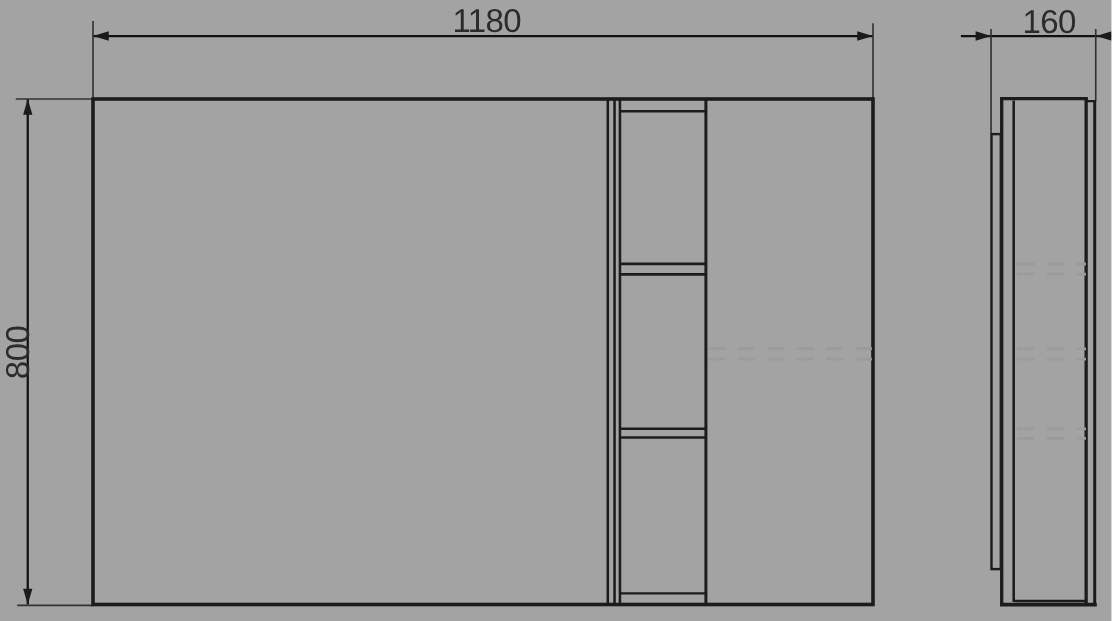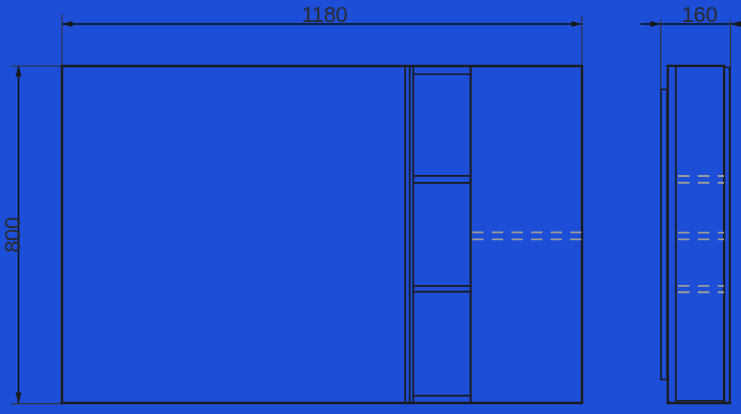--- a/index.html
+++ b/index.html
@@ -1,16 +1,16 @@
 <!DOCTYPE html>
 <html><head>
 <meta charset="utf-8">
 <style>
   html,body{margin:0;padding:0;background:#ffffff;}
-  #canvas{width:741px;height:414px;position:relative;overflow:hidden;background:#1d4ed8;}
+  #canvas{width:741px;height:414px;position:relative;overflow:hidden;background:#a3a3a3;}
   text{font-family:"Liberation Sans",sans-serif;fill:#2b2b2b;}
 </style>
 </head>
 <body>
 <div id="canvas">
 <svg width="741" height="414" viewBox="0 0 741 414">
 
   <g>
     <line x1="62" y1="24" x2="582" y2="24" stroke="#111111" stroke-width="1.5"></line>
     <path d="M62,24 L72.5,20.9 L72.5,27.1 Z" fill="#1a1a1a"></path>

